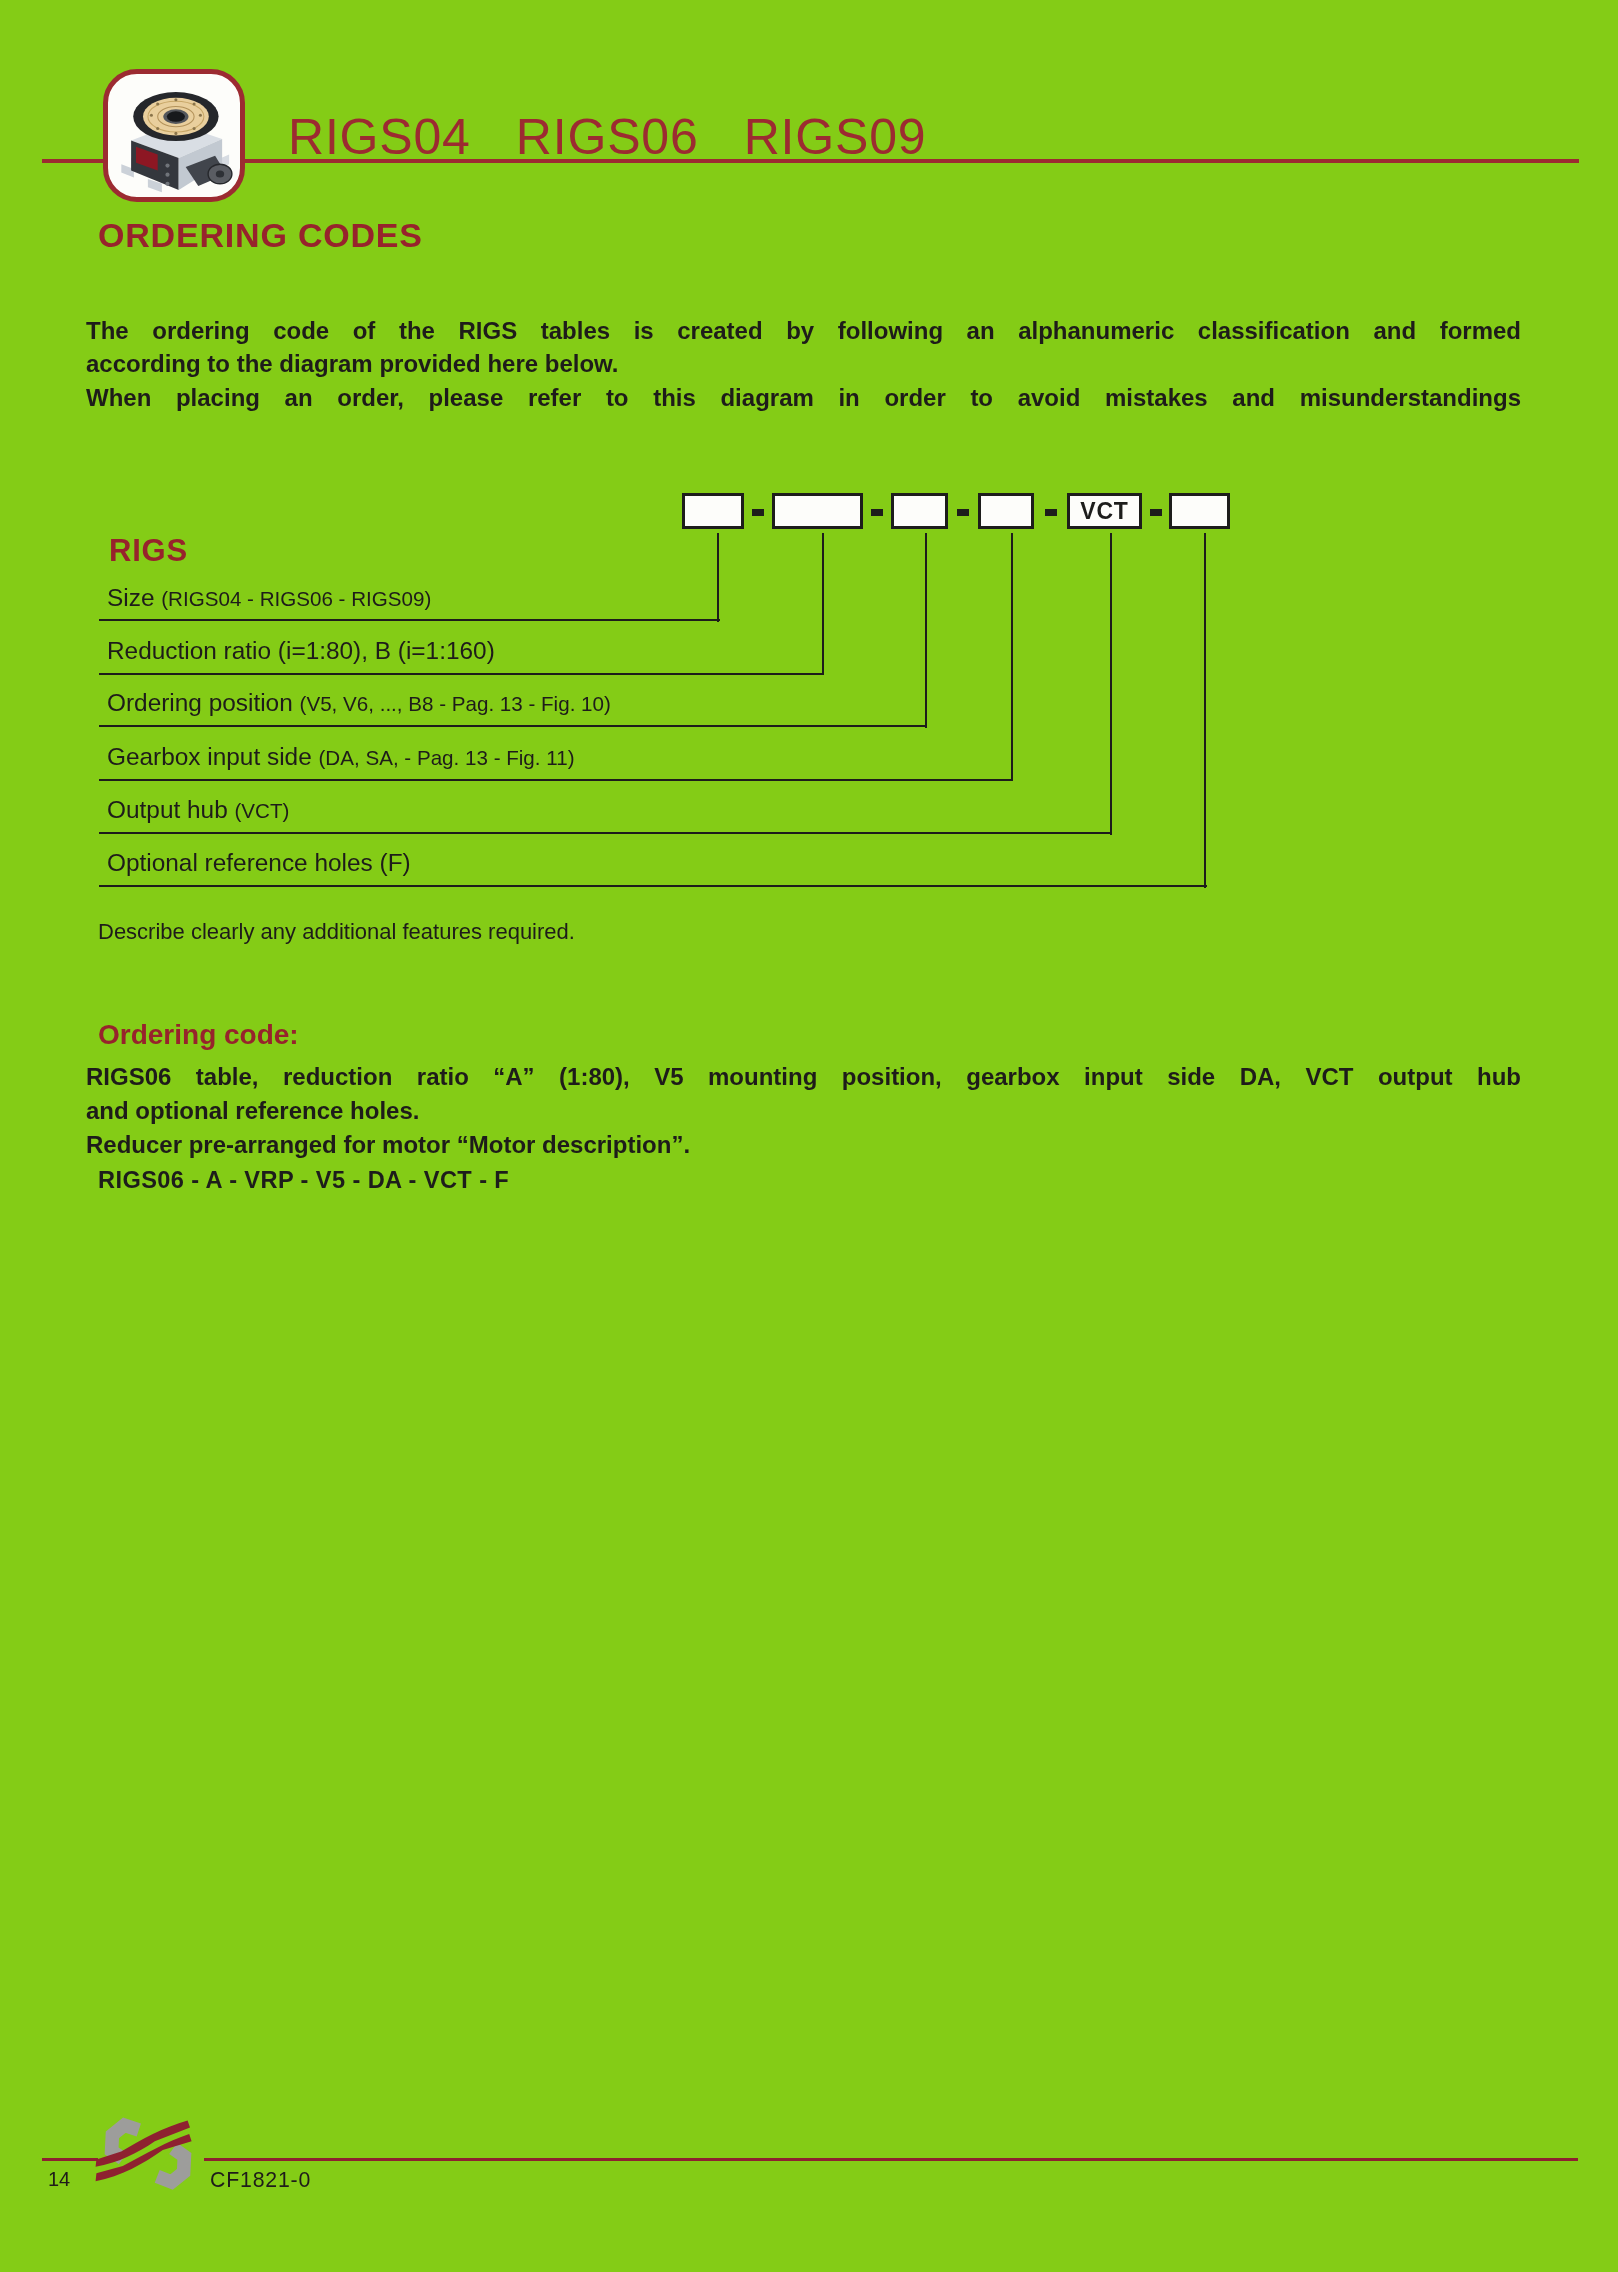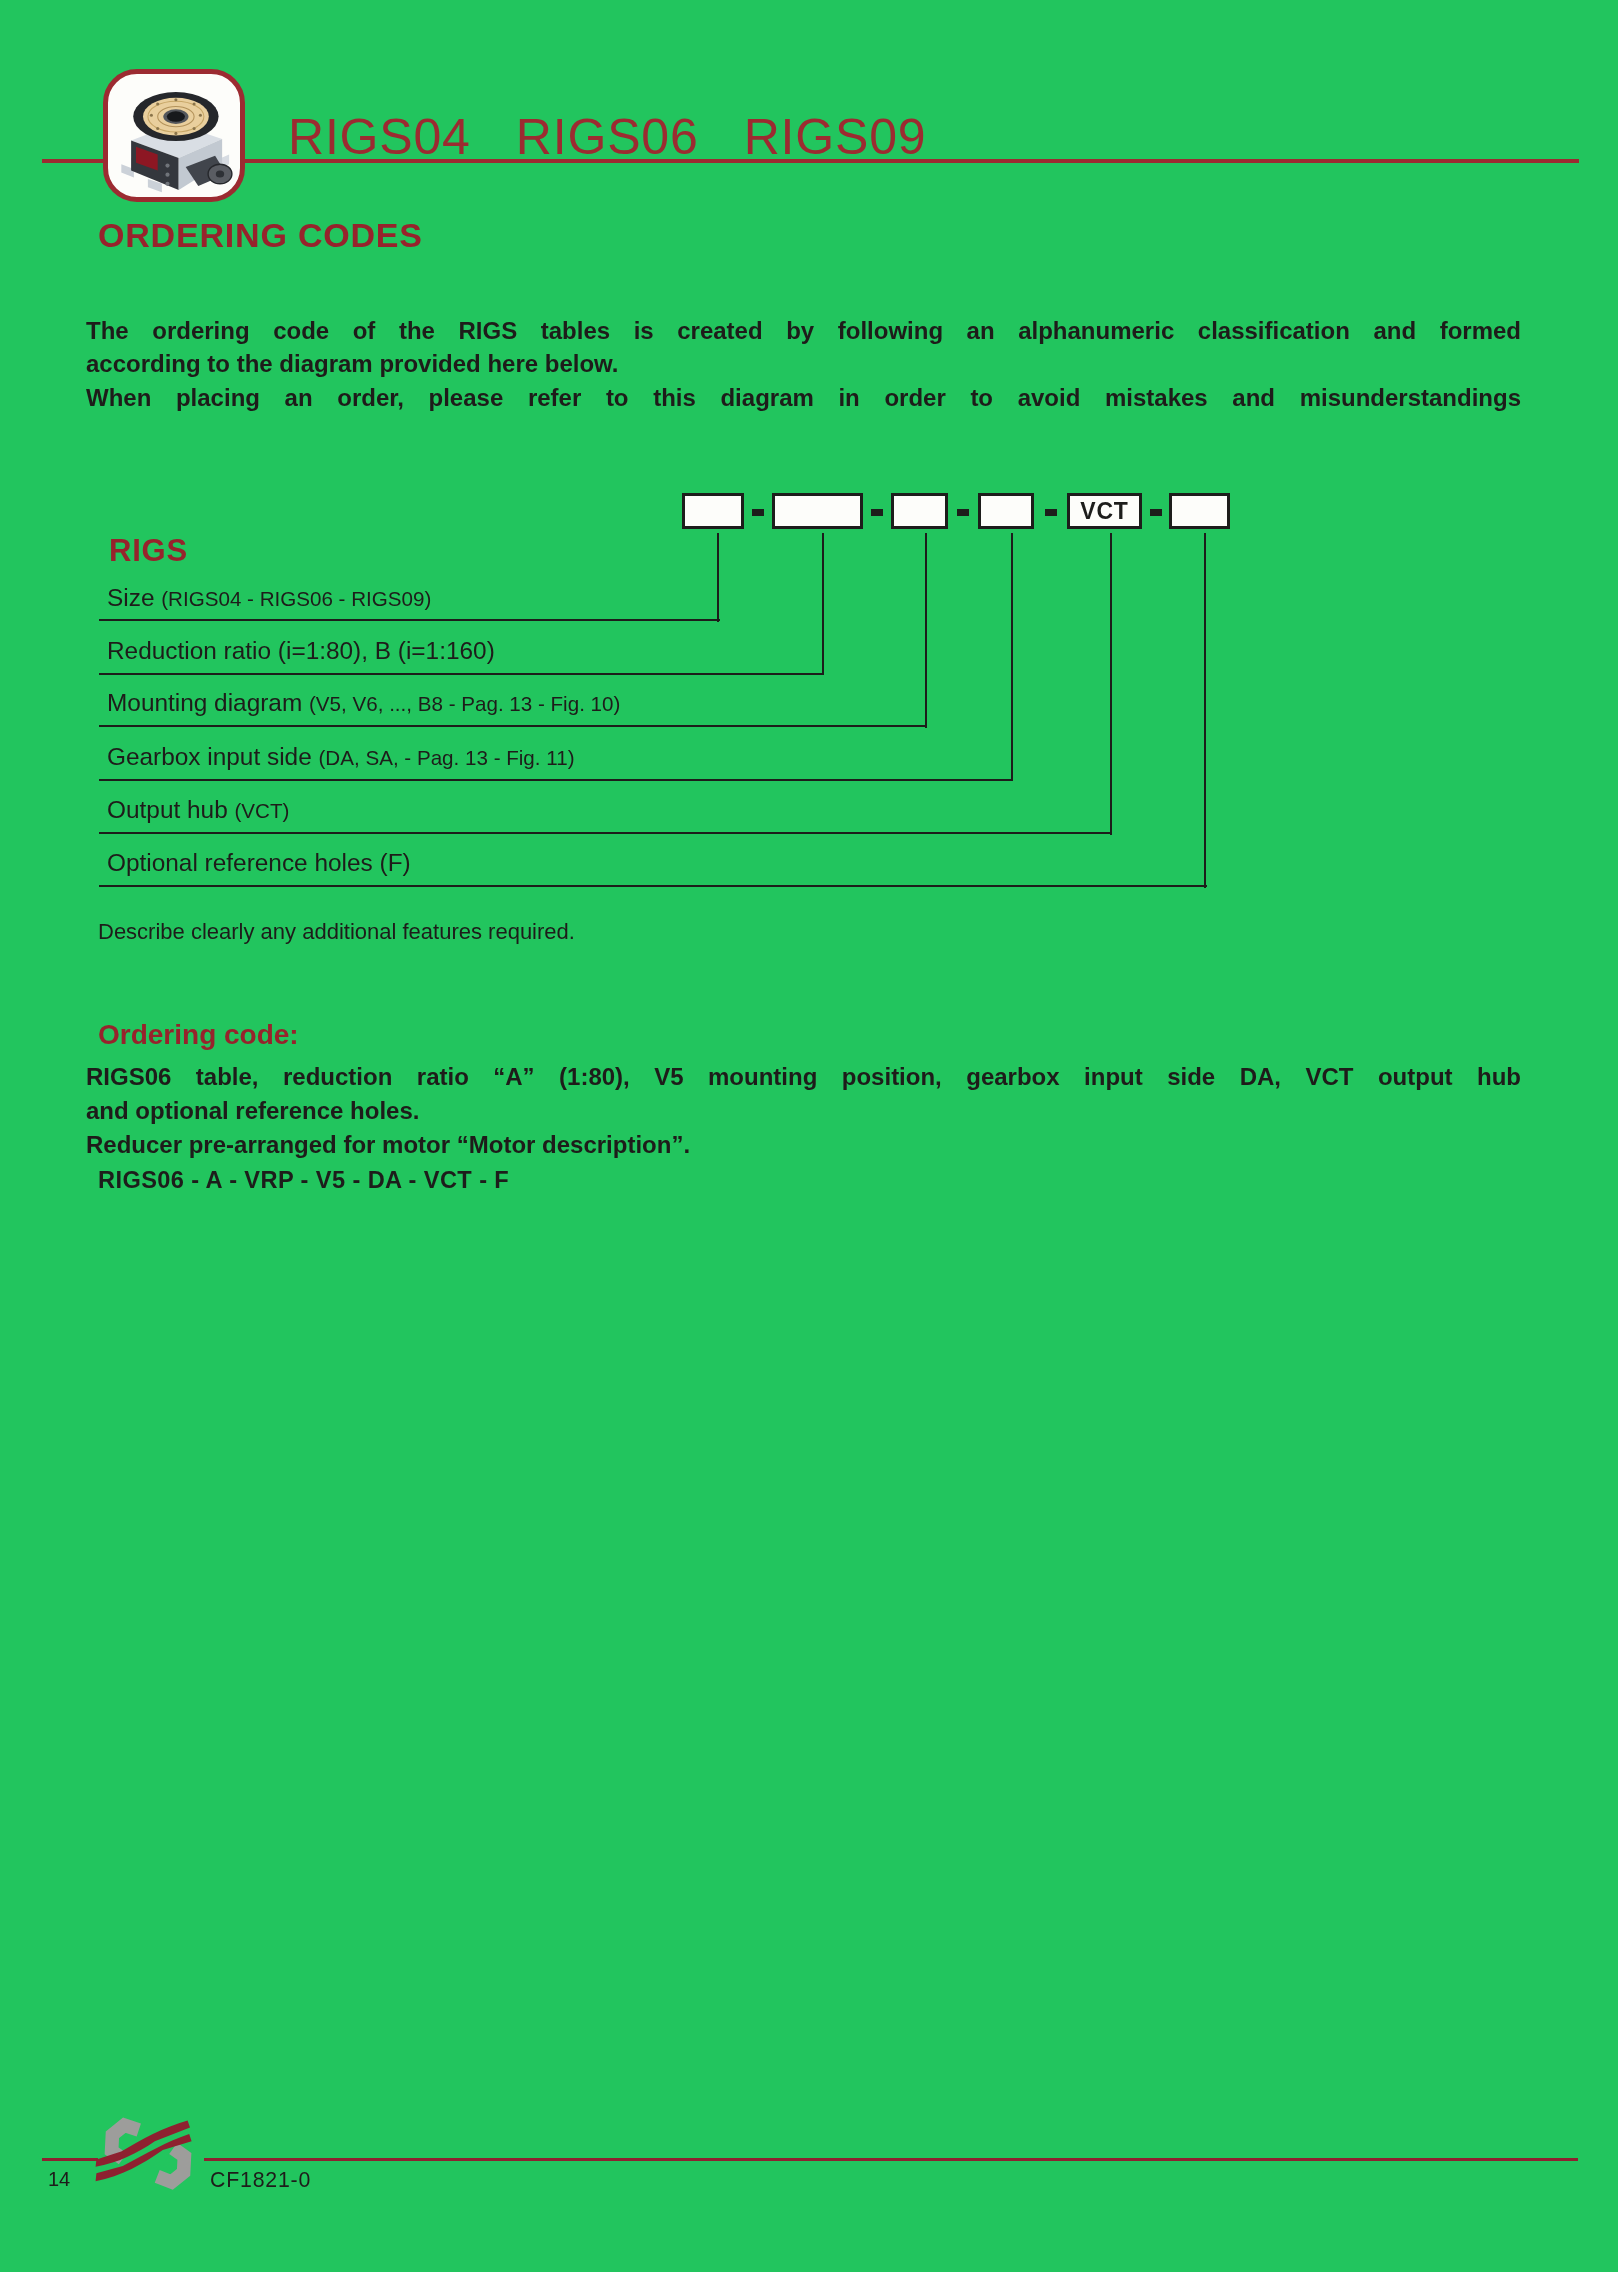--- a/index.html
+++ b/index.html
@@ -1,20 +1,20 @@
 <!DOCTYPE html>
 <html style="font-size:12.2px"><head>
 <meta charset="utf-8">
 <style>
   html,body{margin:0;padding:0;background:#e8e8e8;}
   #page{
     position:relative;
     width:1619px;height:2273px;
     margin:0 auto;
-    background:#22c55e;
+    background:#84cc16;
     font-family:"Liberation Sans","DejaVu Sans",sans-serif;
     color:#1e1c1a;
     overflow:hidden;
   }
   .abs{position:absolute;}
 
   
   #header-rule{left:42px;top:159px;width:1537px;height:3.8px;background:#9c2b31;}
   #logo-box{
     left:103px;top:69px;width:142px;height:133px;
@@ -153,21 +153,21 @@
       <div class="diagram-row-label" style="top: 584px;"><span>Size </span><span class="note">(RIGS04 - RIGS06 - RIGS09)</span></div>
       <div class="code-box" style="left: 772px; width: 91px;"></div>
       <div class="box-dash" style="left: 752px; top: 509px; width: 12.2px; height: 6.9px;"></div>
       <div class="vline" style="left: 822px; top: 533px; height: 142px;"></div>
       <div class="hline" style="left: 99px; top: 673px; width: 725px;"></div>
       <div class="diagram-row-label" style="top: 637px;"><span>Reduction ratio </span><span class="note-big">(i=1:80), B (i=1:160)</span></div>
       <div class="code-box" style="left: 891px; width: 57px;"></div>
       <div class="box-dash" style="left: 871px; top: 509px; width: 12.2px; height: 6.9px;"></div>
       <div class="vline" style="left: 925px; top: 533px; height: 195px;"></div>
       <div class="hline" style="left: 99px; top: 725px; width: 828px;"></div>
-      <div class="diagram-row-label" style="top: 689px;"><span>Mounting diagram </span><span class="note">(V5, V6, ..., B8 - Pag. 13 - Fig. 10)</span></div>
+      <div class="diagram-row-label" style="top: 689px;"><span>Ordering position </span><span class="note">(V5, V6, ..., B8 - Pag. 13 - Fig. 10)</span></div>
       <div class="code-box" style="left: 978px; width: 56px;"></div>
       <div class="box-dash" style="left: 957px; top: 509px; width: 12.2px; height: 6.9px;"></div>
       <div class="vline" style="left: 1011px; top: 533px; height: 248px;"></div>
       <div class="hline" style="left: 99px; top: 779px; width: 914px;"></div>
       <div class="diagram-row-label" style="top: 743px;"><span>Gearbox input side </span><span class="note">(DA, SA, - Pag. 13 - Fig. 11)</span></div>
       <div class="code-box" style="left: 1067px; width: 75px;">
         <span>VCT</span>
       </div>
       <div class="box-dash" style="left: 1045px; top: 509px; width: 12.2px; height: 6.9px;"></div>
       <div class="vline" style="left: 1110px; top: 533px; height: 302px;"></div>

